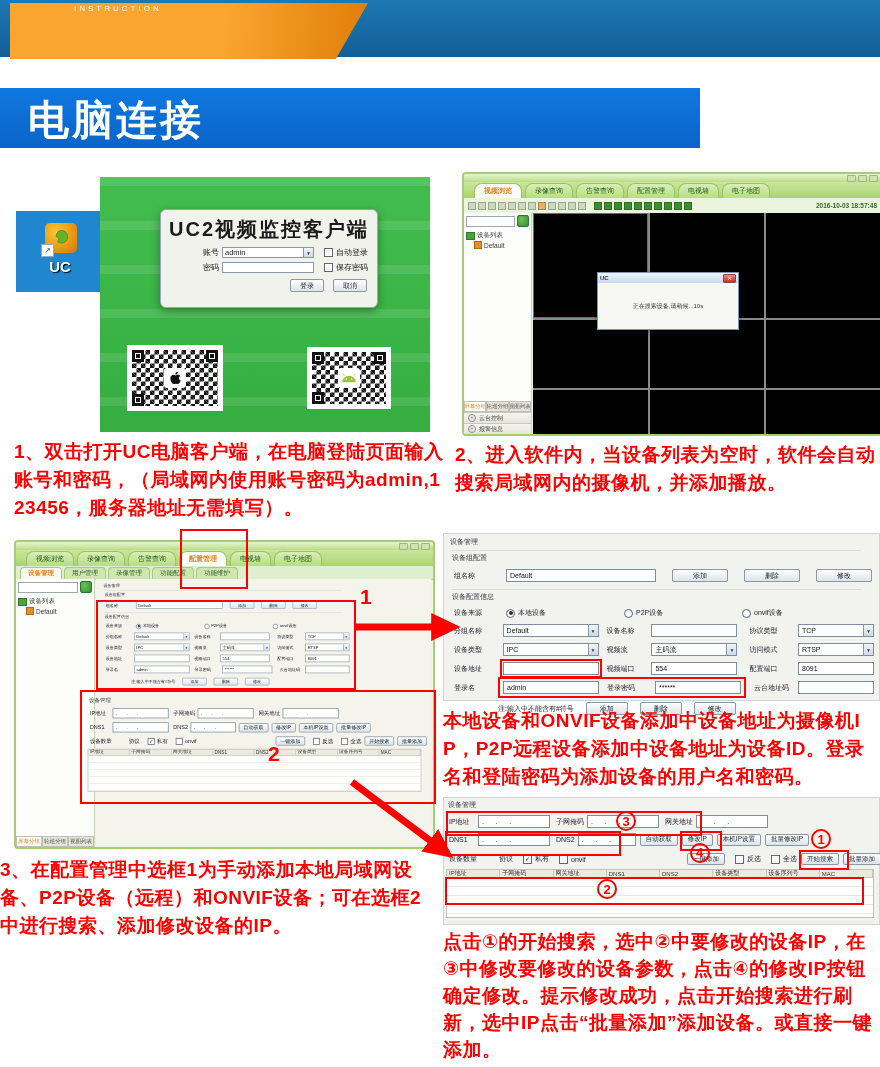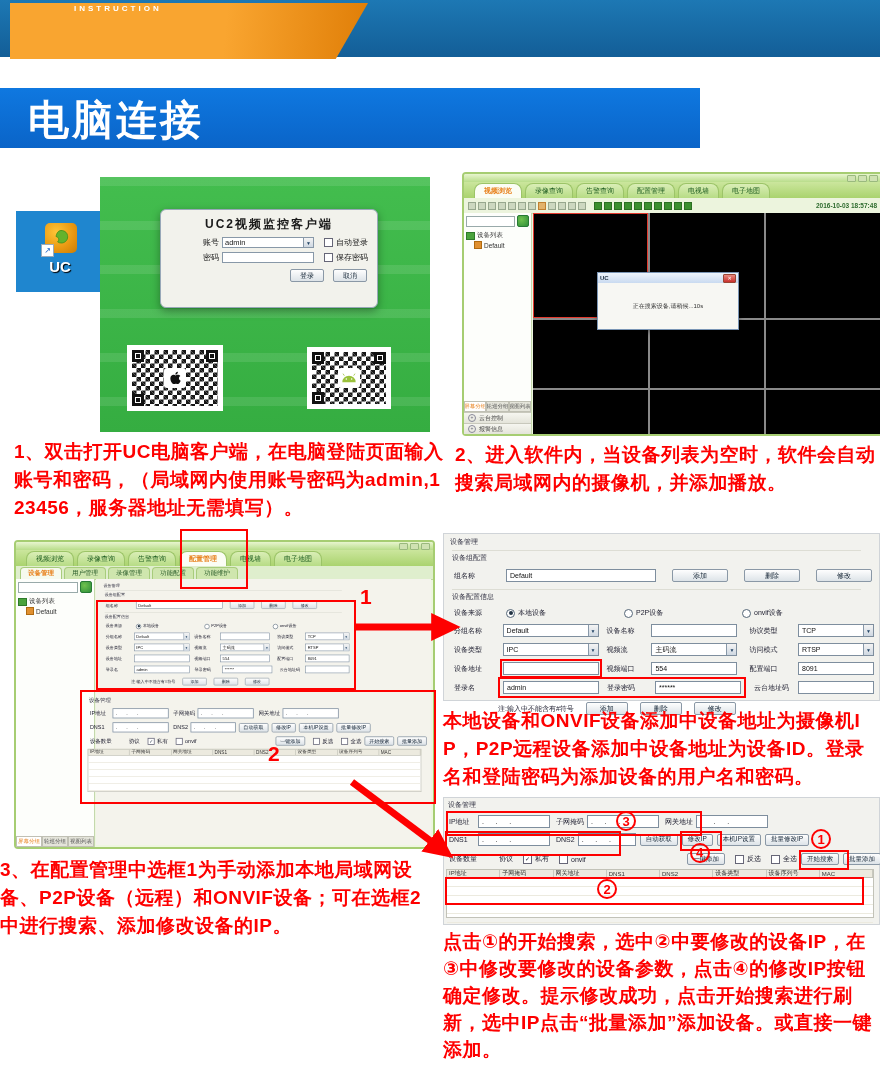--- a/index.html
+++ b/index.html
@@ -6,21 +6,21 @@
   body{width:880px;height:1067px;position:relative;background:#fff;overflow:hidden;
        font-family:"Liberation Sans","DejaVu Sans",sans-serif;}
 
   
   .banner{position:absolute;left:0;top:0;width:880px;height:57px;
           background:linear-gradient(180deg,#1d78b4,#135e97)}
   .ribbon{position:absolute;left:10px;top:3px;width:358px;height:56px;
           background:linear-gradient(95deg,#f9a530 60%,#e07e07 100%);
           clip-path:polygon(0 0,100% 0,91% 100%,0 100%)}
   .ribbon-title{margin:7px 0 0 38px;font-size:27px;font-weight:bold;color:#fff;letter-spacing:7px}
-  .ribbon-sub{margin:1px 0 0 64px;font-size:8px;color:#fff;letter-spacing:3px;font-weight:bold}
+  .ribbon-sub{margin:1px 0 0 64px;font-size:8px;color:#fff;letter-spacing:3px;font-weight:normal}
 
   .section-bar{position:absolute;left:0;top:88px;width:700px;height:60px;
                background:linear-gradient(180deg,#0f78e0,#0a64c8)}
   .section-title{display:block;margin:5px 0 0 28px;font-size:41px;font-weight:bold;color:#fff;letter-spacing:3px}
 
   
   .uc-wrap{position:absolute;left:16px;top:211px;width:88px;height:81px;background:#1f86cf}
   .uc-app{position:absolute;left:29px;top:12px;width:32px;height:30px;border-radius:5px;
           background:radial-gradient(circle at 35% 30%,#ffc437,#e89610 60%,#c97d06);
           display:flex;align-items:center;justify-content:center}
@@ -31,21 +31,21 @@
             font-size:15px;font-weight:bold;text-shadow:1px 1px 1px #000}
 
   
   .login-shot{position:absolute;left:100px;top:177px;width:330px;height:255px;
               background:linear-gradient(180deg,#43bd4e,#35ad41);overflow:hidden}
   .login-shot::before{content:"";position:absolute;inset:0;
       background:repeating-linear-gradient(180deg,rgba(255,255,255,.10) 0 9px,transparent 9px 44px)}
   .login-dlg{position:absolute;left:60px;top:32px;width:218px;height:99px;background:#f2f2ec;
              border:1px solid #98a8b8;border-radius:6px;box-shadow:0 3px 8px rgba(0,0,0,.35);
              padding:5px 8px 0;box-sizing:border-box}
-  .ld-title{text-align:center;font-size:12px;font-weight:bold;color:#1a1a1a;letter-spacing:2px;margin-top:1px}
+  .ld-title{text-align:center;font-size:20px;font-weight:bold;color:#1a1a1a;letter-spacing:2px;margin-top:1px}
   .ld-row{display:flex;align-items:center;margin-top:4px;font-size:8px;color:#222}
   .ld-lbl{width:50px;text-align:right;padding-right:3px}
   .tb{background:#fff;border:1px solid #8898a8;height:11px;font-size:7.5px;display:flex;
       align-items:center;padding:0 2px;color:#222;box-sizing:border-box;position:relative}
   .tb span{white-space:pre}
   .dd{position:absolute;right:0;top:0;bottom:0;width:9px;background:linear-gradient(#f4f4f4,#cfd8e2);
       border-left:1px solid #8898a8;font-size:5px;display:flex;align-items:center;justify-content:center;color:#246}
   .cbx{width:7px;height:7px;border:1px solid #667;background:#fff;margin:0 3px 0 10px;flex:none;
        font-size:6px;line-height:6px;text-align:center;color:#123}
   .ld-btnrow{display:flex;justify-content:flex-end;gap:9px;margin-top:6px;padding-right:2px}

